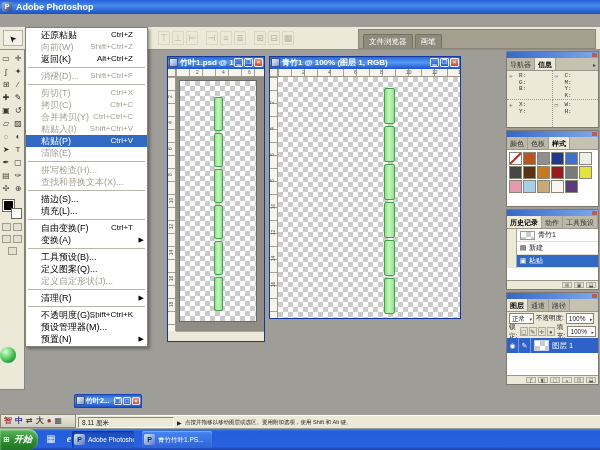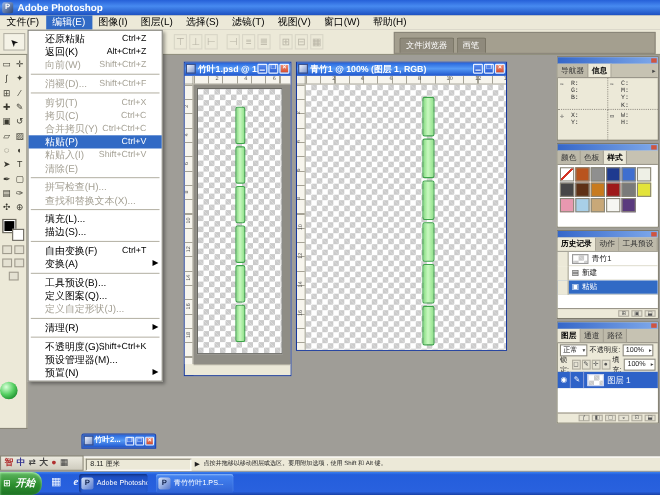--- a/index.html
+++ b/index.html
@@ -185,32 +185,20 @@
 </head>
 <body>
 
 <div id="app">
 
   <div class="titlebar">
     <span class="app-icon">P</span>
     <span class="title-text">Adobe Photoshop</span>
   </div>
 
-  <div class="menubar">
-
-  <span class="mitem">文件(F)</span>
-      <span class="mitem active">编辑(E)</span>
-      <span class="mitem">图像(I)</span>
-      <span class="mitem">图层(L)</span>
-      <span class="mitem">选择(S)</span>
-      <span class="mitem">滤镜(T)</span>
-      <span class="mitem">视图(V)</span>
-      <span class="mitem">窗口(W)</span>
-      <span class="mitem">帮助(H)</span>
-    </div>
 
   <div class="optionsbar">
     <span class="current-tool"><span>➤</span></span>
     <span class="align-group">
 
     <span class="align-btn">⊤</span>
         <span class="align-btn">⊥</span>
         <span class="align-btn">⊢</span>
         <span class="align-btn">⊣</span>
         <span class="align-btn">≡</span>
@@ -516,30 +504,30 @@
       </div>
   </div>
 
   <div class="menu-popup">
 
   <div class="menu-item">
         <span>还原粘贴</span>
         <span class="shortcut">Ctrl+Z</span>
         
       </div>
+      <div class="menu-item disabled">
+        <span>向前(W)</span>
+        <span class="shortcut">Shift+Ctrl+Z</span>
+        
+      </div>
       <div class="menu-item">
         <span>返回(K)</span>
         <span class="shortcut">Alt+Ctrl+Z</span>
         
       </div>
-      <div class="menu-item disabled">
-        <span>向前(W)</span>
-        <span class="shortcut">Shift+Ctrl+Z</span>
-        
-      </div>
       <div class="menu-item sep">
         
         
         
       </div>
       <div class="menu-item disabled">
         <span>消褪(D)...</span>
         <span class="shortcut">Shift+Ctrl+F</span>
         
       </div>
@@ -554,33 +542,33 @@
         
       </div>
       <div class="menu-item disabled">
         <span>拷贝(C)</span>
         <span class="shortcut">Ctrl+C</span>
         
       </div>
       <div class="menu-item disabled">
         <span>合并拷贝(Y)</span>
         <span class="shortcut">Ctrl+Ctrl+C</span>
+        
+      </div>
+      <div class="menu-item disabled">
+        <span>粘贴入(I)</span>
+        <span class="shortcut">Shift+Ctrl+V</span>
         
       </div>
       <div class="menu-item selected">
         <span>粘贴(P)</span>
         <span class="shortcut">Ctrl+V</span>
         
       </div>
       <div class="menu-item disabled">
-        <span>粘贴入(I)</span>
-        <span class="shortcut">Shift+Ctrl+V</span>
-        
-      </div>
-      <div class="menu-item disabled">
         <span>清除(E)</span>
         <span class="shortcut"></span>
         
       </div>
       <div class="menu-item sep">
         
         
         
       </div>
       <div class="menu-item disabled">
@@ -589,29 +577,29 @@
         
       </div>
       <div class="menu-item disabled">
         <span>查找和替换文本(X)...</span>
         <span class="shortcut"></span>
         
       </div>
       <div class="menu-item sep">
         
         
+        
+      </div>
+      <div class="menu-item">
+        <span>描边(S)...</span>
+        <span class="shortcut"></span>
         
       </div>
       <div class="menu-item">
         <span>填充(L)...</span>
-        <span class="shortcut"></span>
-        
-      </div>
-      <div class="menu-item">
-        <span>描边(S)...</span>
         <span class="shortcut"></span>
         
       </div>
       <div class="menu-item sep">
         
         
         
       </div>
       <div class="menu-item">
         <span>自由变换(F)</span>

